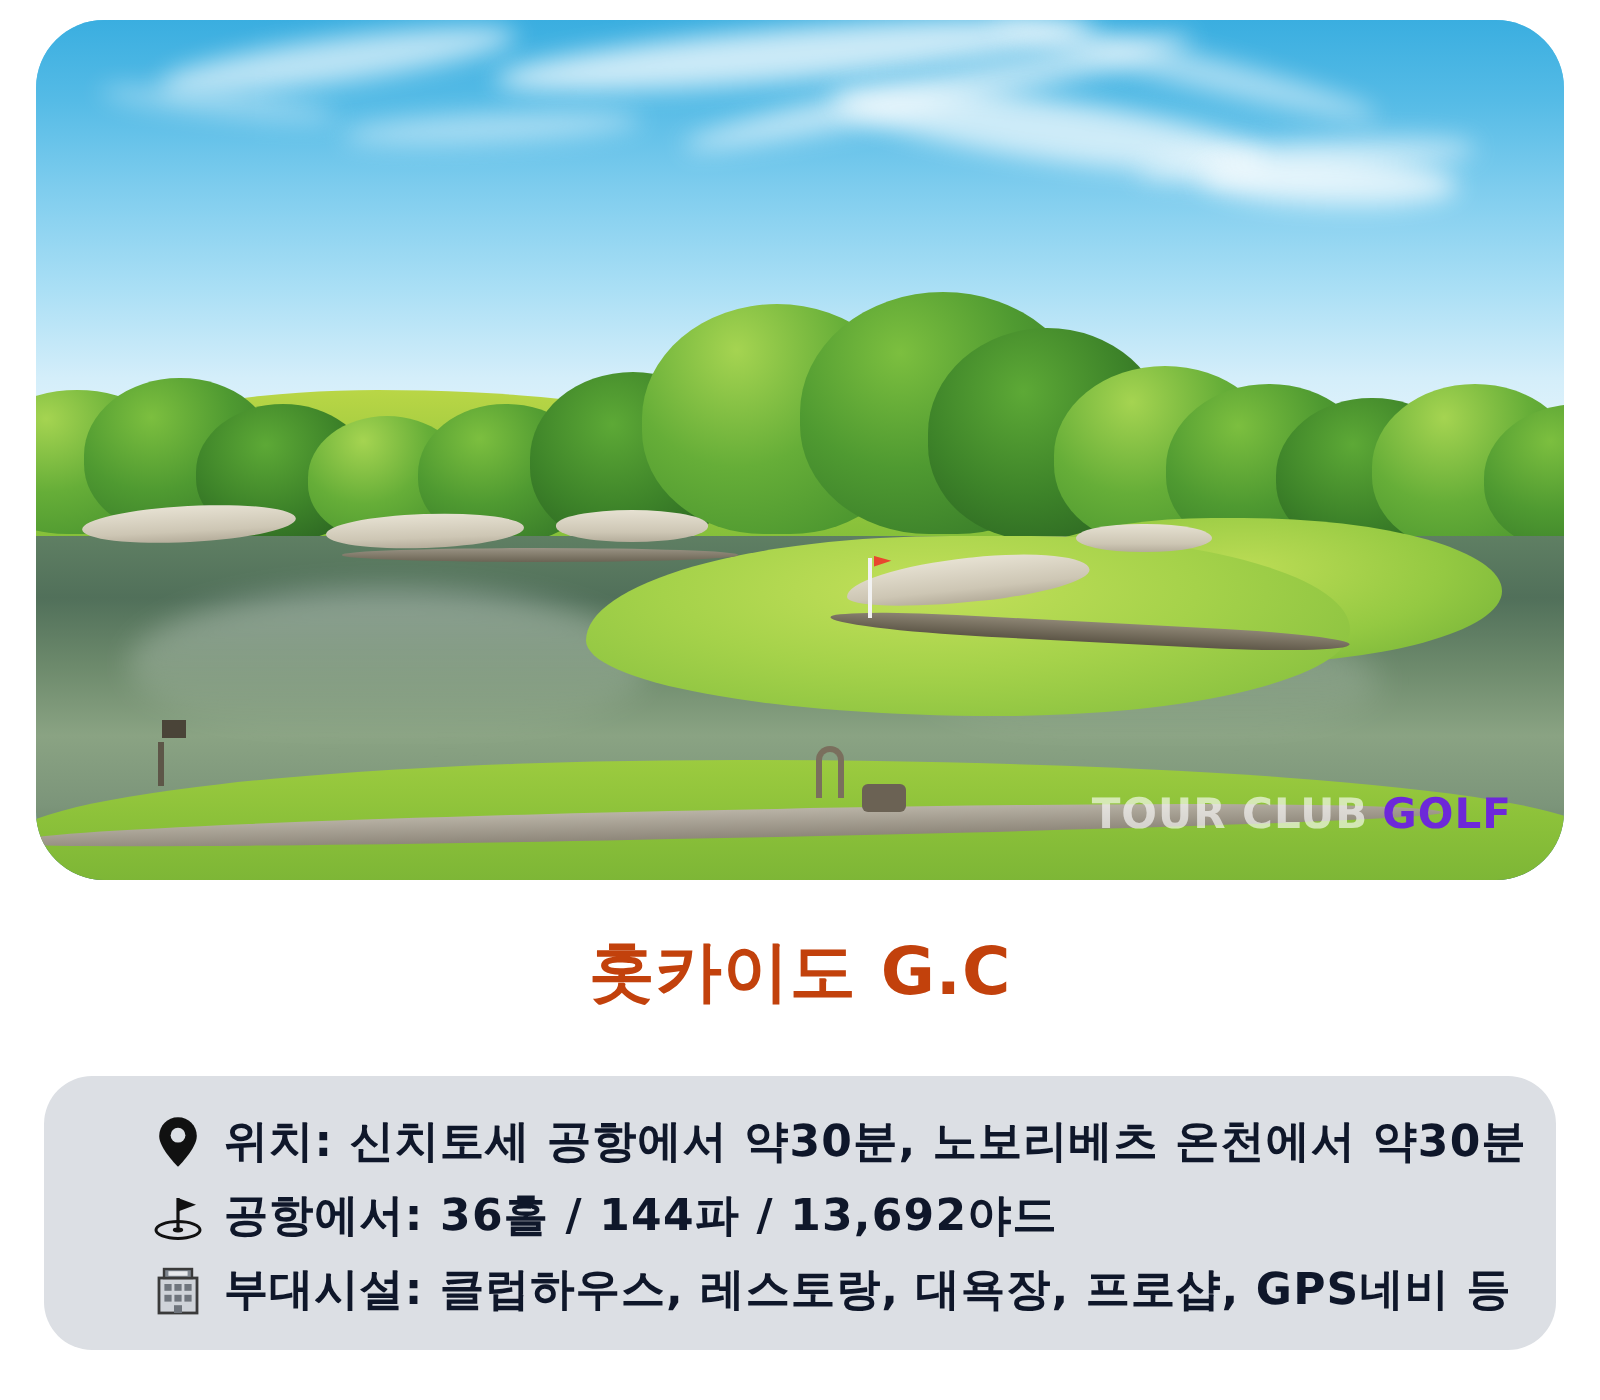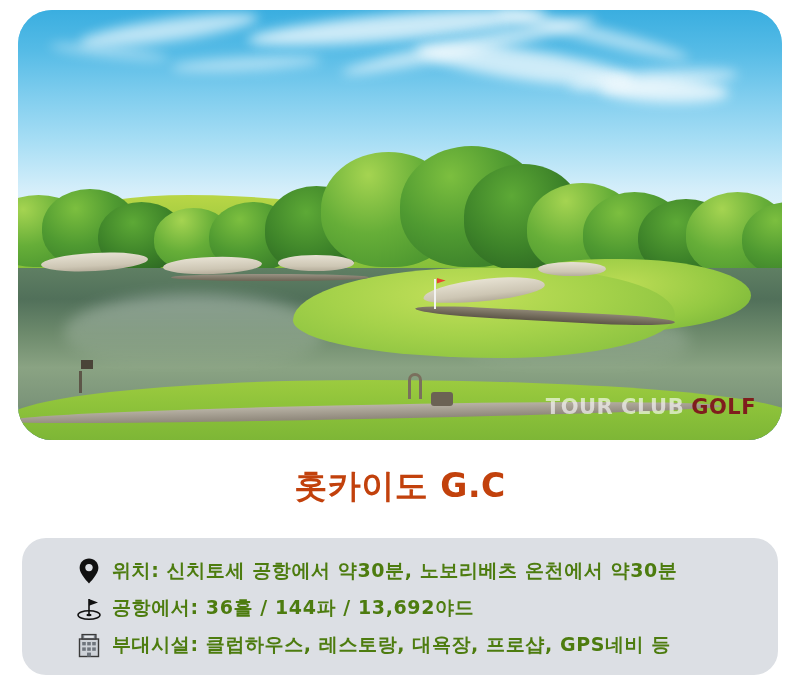--- a/index.html
+++ b/index.html
@@ -223,21 +223,21 @@
     position: absolute;
     right: 26px;
     bottom: 22px;
     font-size: 21px;
     font-weight: bold;
     letter-spacing: 0.5px;
     line-height: 1;
     white-space: nowrap;
   }
   .wm-white { color: rgba(255,255,255,0.62); text-align: center; }
-  .wm-orange { color: #7f1d1d; margin-left: 7px; }
+  .wm-orange { color: #6d28d9; margin-left: 7px; }
 
   
   .title {
     position: absolute;
     left: 0; right: 0;
     top: 466px;
     text-align: center;
     font-size: 33px;
     font-weight: bold;
     color: #c2410c;
@@ -268,23 +268,23 @@
     width: 34px;
     min-width: 34px;
     height: 30px;
     display: flex;
     align-items: center;
     justify-content: center;
     margin-right: 6px;
   }
 
   .info-text {
-    font-size: 19px;
+    font-size: 22px;
     font-weight: bold;
-    color: #4d7c0f;
+    color: #0f172a;
     letter-spacing: 0.6px;
     white-space: nowrap;
   }
 </style>
 </head>
 <body>
 
 <div class="card">
 
   <div class="photo-wrap">

